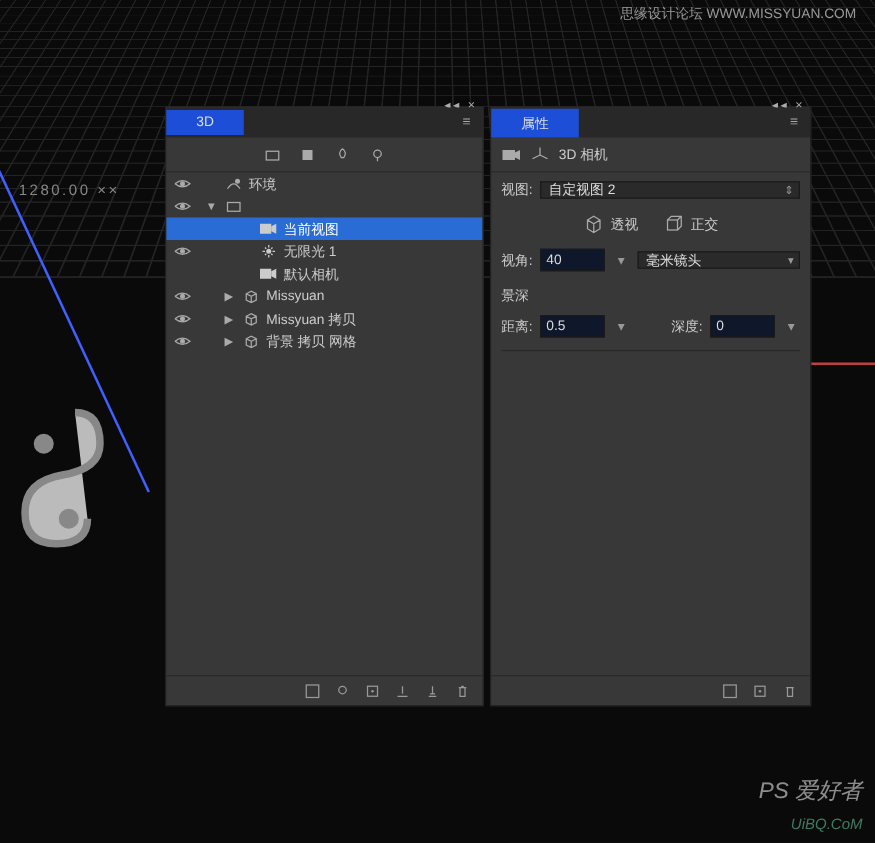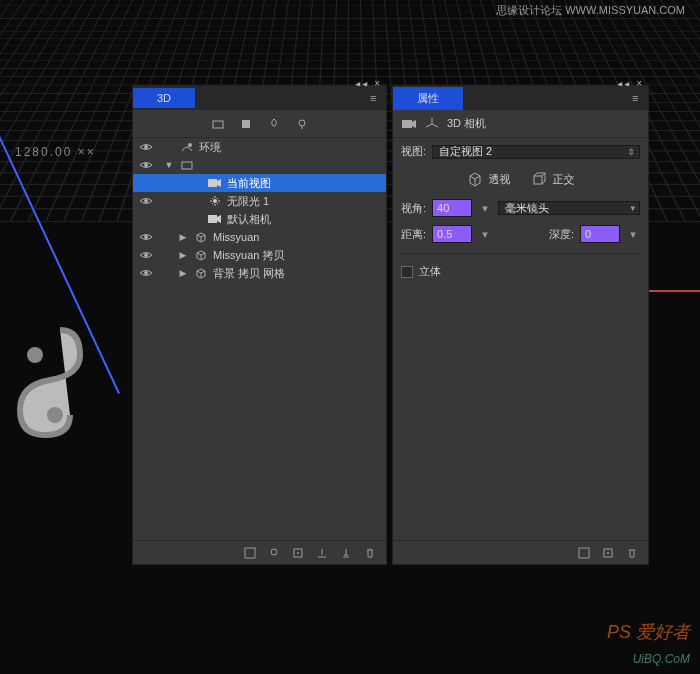--- a/index.html
+++ b/index.html
@@ -8,21 +8,21 @@
 .grid-area { position: absolute; top: 0; right: 0; width: 700px; height: 400px; 
   background-image: repeating-linear-gradient(0deg, #333 0, #333 1px, transparent 1px, transparent 12px),
                     repeating-linear-gradient(90deg, #333 0, #333 1px, transparent 1px, transparent 12px);
   transform: perspective(800px) rotateX(60deg) translateY(-100px); transform-origin: top; opacity: 0.6; }
 .diag-blue { position: absolute; top: 30px; left: -50px; width: 400px; height: 2px; background: #4060ff; transform: rotate(65deg); transform-origin: left; }
 .diag-red { position: absolute; top: 290px; right: 0; width: 200px; height: 2px; background: #c04040; }
 .s-letter { position: absolute; left: 0; top: 320px; width: 90px; height: 130px; }
 .coord-text { position: absolute; left: 15px; top: 145px; color: #888; font-size: 12px; letter-spacing: 2px; }
 .watermark-top { position: absolute; right: 15px; top: 3px; color: #999; font-size: 11px; }
 .watermark-br { position: absolute; right: 10px; bottom: 8px; color: #5a8; font-size: 12px; font-style: italic; opacity: 0.7; }
-.watermark-br2 { position: absolute; right: 10px; bottom: 30px; color: #f97316; font-size: 18px; font-style: italic; opacity: 0.6; }
+.watermark-br2 { position: absolute; right: 10px; bottom: 30px; color: #e5e5e5; font-size: 18px; font-style: italic; opacity: 0.6; }
 
 .panel { position: absolute; background: #383838; border: 1px solid #222; display: flex; flex-direction: column; font-size: 11px; color: #ccc; }
 .panel-3d { left: 132px; top: 85px; width: 255px; height: 480px; }
 .panel-props { left: 392px; top: 85px; width: 257px; height: 480px; }
 
 .panel-tabbar { height: 24px; background: #282828; display: flex; align-items: center; position: relative; }
 .panel-tab { background: #1d4ed8; padding: 4px 24px; font-size: 11px; color: #ddd; }
 .panel-controls { position: absolute; right: 4px; top: -8px; color: #aaa; font-size: 10px; letter-spacing: 2px; }
 .panel-menu-btn { position: absolute; right: 2px; top: 6px; color: #aaa; width: 14px; height: 12px; }
 
@@ -39,21 +39,21 @@
 
 .panel-footer { height: 24px; border-top: 1px solid #2a2a2a; display: flex; align-items: center; justify-content: flex-end; gap: 12px; padding: 0 10px; color: #999; }
 
 .props-head { height: 28px; display: flex; align-items: center; gap: 8px; padding: 0 8px; border-bottom: 1px solid #2a2a2a; }
 .props-body { flex: 1; padding: 6px 8px; display: flex; flex-direction: column; gap: 8px; }
 .prop-row { display: flex; align-items: center; gap: 6px; }
 .prop-label { color: #ccc; font-size: 11px; }
 .dropdown { flex: 1; background: #2a2a2a; border: 1px solid #1a1a1a; height: 14px; display: flex; align-items: center; padding: 0 6px; position: relative; color: #ddd; }
 .dropdown::after { content: "▾"; position: absolute; right: 4px; font-size: 9px; color: #999; }
 .dropdown.dbl::after { content: "⇕"; }
-.num-input { width: 40px; background: #8b5cf6; border: 1px solid #1a1a1a; height: 18px; color: #ddd; padding: 0 4px; font-size: 11px; }
+.num-input { width: 52px; background: #0f172a; border: 1px solid #1a1a1a; height: 18px; color: #ddd; padding: 0 4px; font-size: 11px; }
 .proj-row { display: flex; justify-content: center; gap: 20px; align-items: flex-start; padding: 4px 0; }
 .proj-btn { display: flex; align-items: center; gap: 6px; color: #ccc; }
 .checkbox { width: 12px; height: 12px; border: 1px solid #666; background: #2a2a2a; }
 .section-label { color: #ccc; margin-top: 4px; }
 .disabled { color: #666; }
 hr.sep { border: none; border-top: 1px solid #2a2a2a; margin: 2px 0; }
 
 svg { display: block; }
 </style>
 </head>
@@ -305,34 +305,31 @@
       </div>
     </div>
     <div class="prop-row">
       <span class="prop-label">视角:</span>
       <input class="num-input" value="40" style="">
       <div style="width:14px;color:#999;text-align:center">▾</div>
       <div class="dropdown">
           <span>毫米镜头</span>
         </div>
     </div>
+    <div class="section-label">景深</div>
     <div class="prop-row">
       <span class="prop-label">距离:</span>
       <input class="num-input" value="0.5" style="">
       <div style="width:14px;color:#999;text-align:center">▾</div>
       <div style="flex:1"></div>
       <span class="prop-label">深度:</span>
       <input class="num-input" value="0" style="">
       <div style="width:14px;color:#999;text-align:center">▾</div>
     </div>
     <hr class="sep">
-    <div class="prop-row">
-      <div class="checkbox"></div>
-      <span class="prop-label">立体</span>
-    </div>
   </div>
   <div class="panel-footer">
     <span>
         <svg width="12" height="12">
           <rect x="1" y="1" width="10" height="10" fill="none" stroke="#999"></rect>
         </svg>
       </span>
     <span>
         <svg width="12" height="12">
           <rect x="2" y="2" width="8" height="8" fill="none" stroke="#999"></rect>

